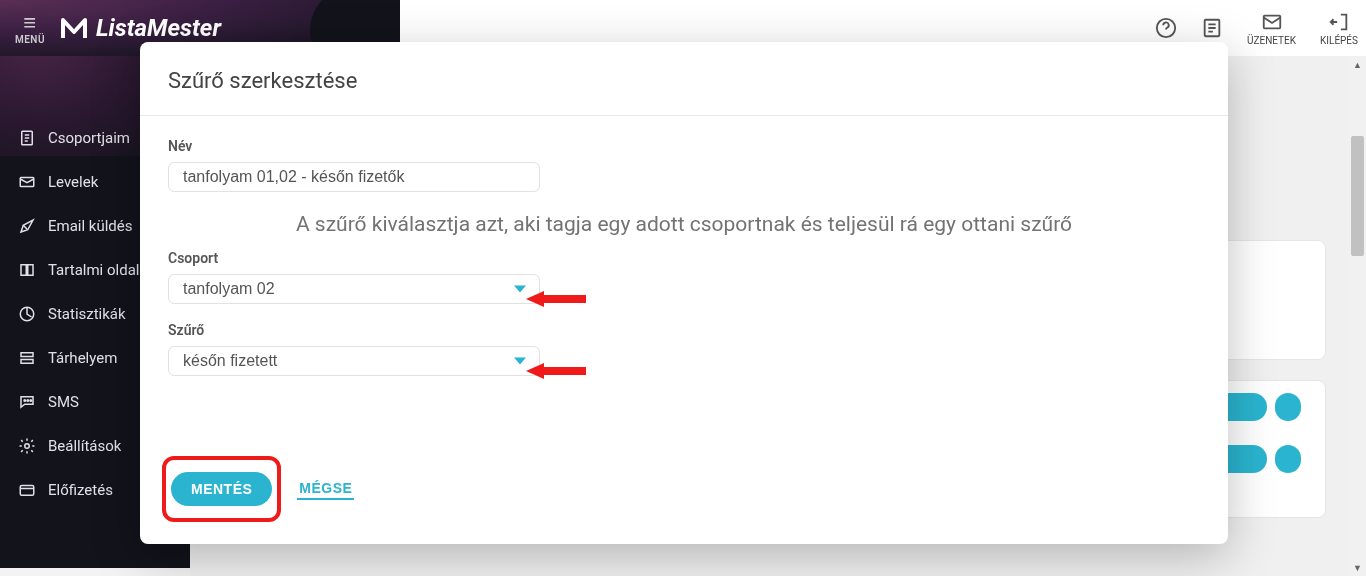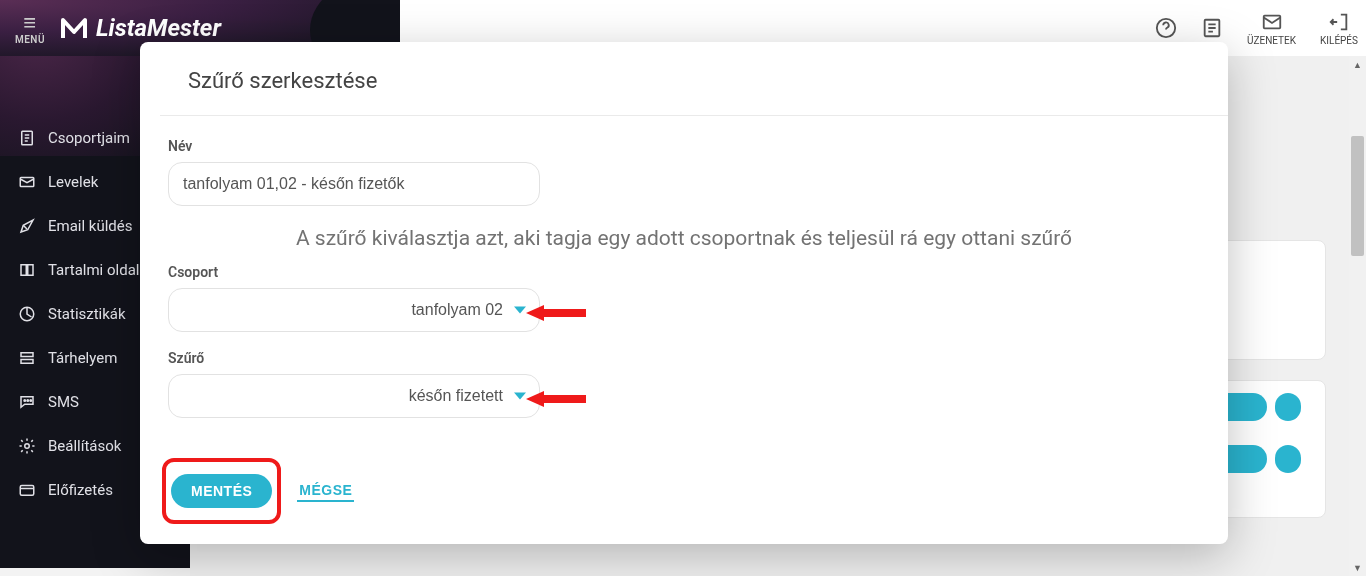--- a/index.html
+++ b/index.html
@@ -187,56 +187,55 @@
     border-radius:8px;
     box-shadow: 0 12px 48px rgba(0,0,0,.25);
     display:flex;
     flex-direction:column;
   }
   .modal-header {
     padding: 26px 28px 22px;
     border-bottom:1px solid #eaeaea;
     font-size:22px;
     color:#444;
-    margin-left:20px;
   }
   .modal-body {
     padding: 22px 28px 10px;
     flex:1;
     color:#444;
   }
   .field-label {
     font-size:14px;
     font-weight:600;
     color:#555;
     margin-bottom:8px;
   }
   .text-input {
     width:372px;
-    height:44px;
+    height:30px;
     border:1px solid #e2e2e2;
-    border-radius:14px;
+    border-radius:6px;
     padding: 0 14px;
     font-size:16px;
     color:#555;
     outline:none;
     display:block;
   }
   .helper {
     font-size:21px;
     color:#737373;
     margin: 20px 0 14px;
     text-align: center;
   }
   .select-wrap {
     position:relative;
     width:372px;
     margin-bottom:18px;
   }
-  .select-wrap .text-input { padding-right:36px; cursor:pointer;text-align:right; }
+  .select-wrap .text-input { padding-right:36px; cursor:pointer; }
   .caret {
     position:absolute;
     right:14px; top:50%; transform:translateY(-50%);
     width:0;height:0;
     border-left:6px solid transparent;
     border-right:6px solid transparent;
     border-top:7px solid #2ab4cf;
   }
   .arrow-annot {
     position:absolute;

